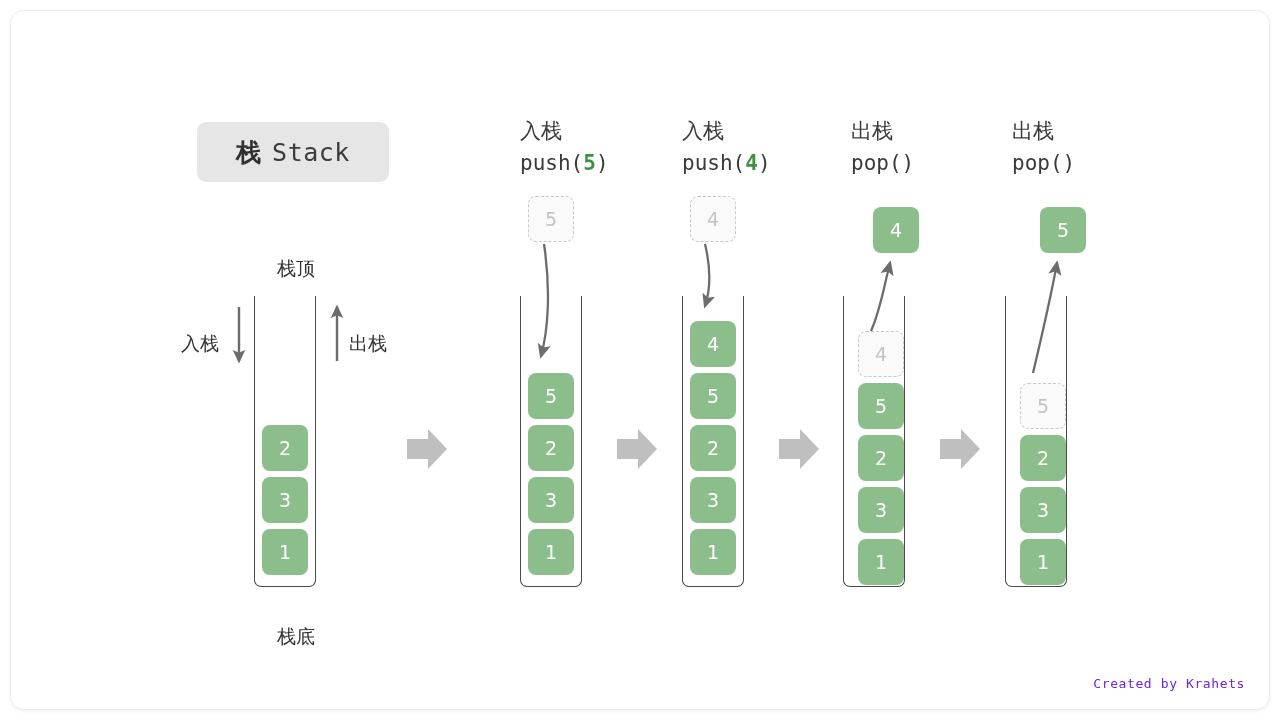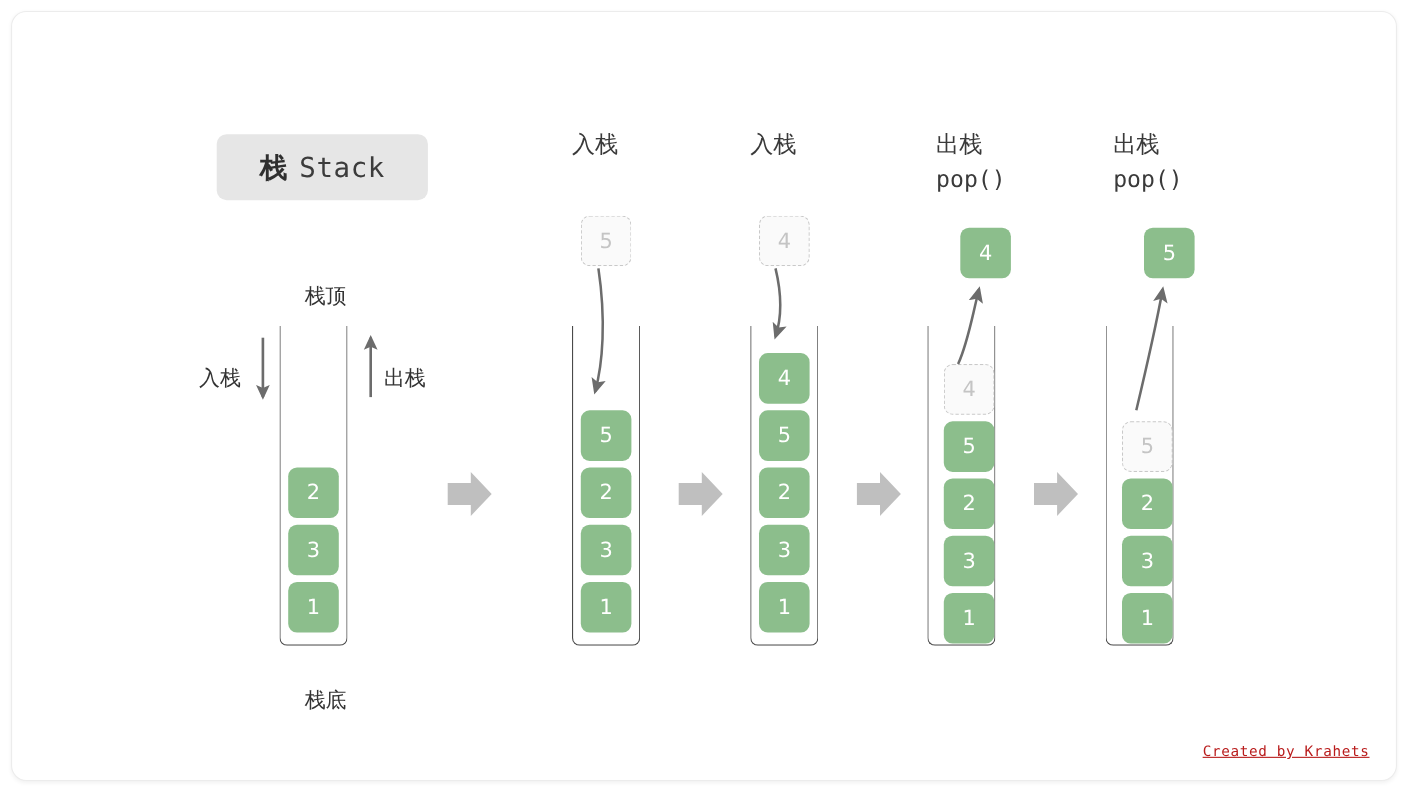--- a/index.html
+++ b/index.html
@@ -100,46 +100,47 @@
     width: 1260px; height: 700px;
     pointer-events: none;
   }
 
   
   #credit {
     position: absolute;
     right: 24px; bottom: 18px;
     font-family: "DejaVu Sans Mono", "Liberation Mono", monospace;
     font-size: 13px;
-    color: #b91c1c;
+    color: #6d28d9;
     letter-spacing: 0.6px;
-    text-decoration: underline;
   }
 </style>
 </head>
 <body>
 
 <div id="card">
 
   <div id="title-chip">
     <span class="t-cn">栈</span>
     <span class="t-en">Stack</span>
   </div>
 
   <div class="lbl-cn" id="lbl-top">栈顶</div>
   <div class="lbl-cn" id="lbl-bottom">栈底</div>
   <div class="lbl-cn" id="lbl-push">入栈</div>
   <div class="lbl-cn" id="lbl-pop">出栈</div>
 
   <div class="step-head" style="left:509px; top:104px;">
     <div class="line-cn">入栈</div>
+    <div class="line-code"><span>push(</span><span class="arg">5</span><span>)</span></div>
   </div>
 
   <div class="step-head" style="left:671px; top:104px;">
     <div class="line-cn">入栈</div>
+    <div class="line-code"><span>push(</span><span class="arg">4</span><span>)</span></div>
   </div>
 
   <div class="step-head" style="left:840px; top:104px;">
     <div class="line-cn">出栈</div>
     <div class="line-code"><span>pop(</span><span class="arg"></span><span>)</span></div>
   </div>
 
   <div class="step-head" style="left:1001px; top:104px;">
     <div class="line-cn">出栈</div>
     <div class="line-code"><span>pop(</span><span class="arg"></span><span>)</span></div>

